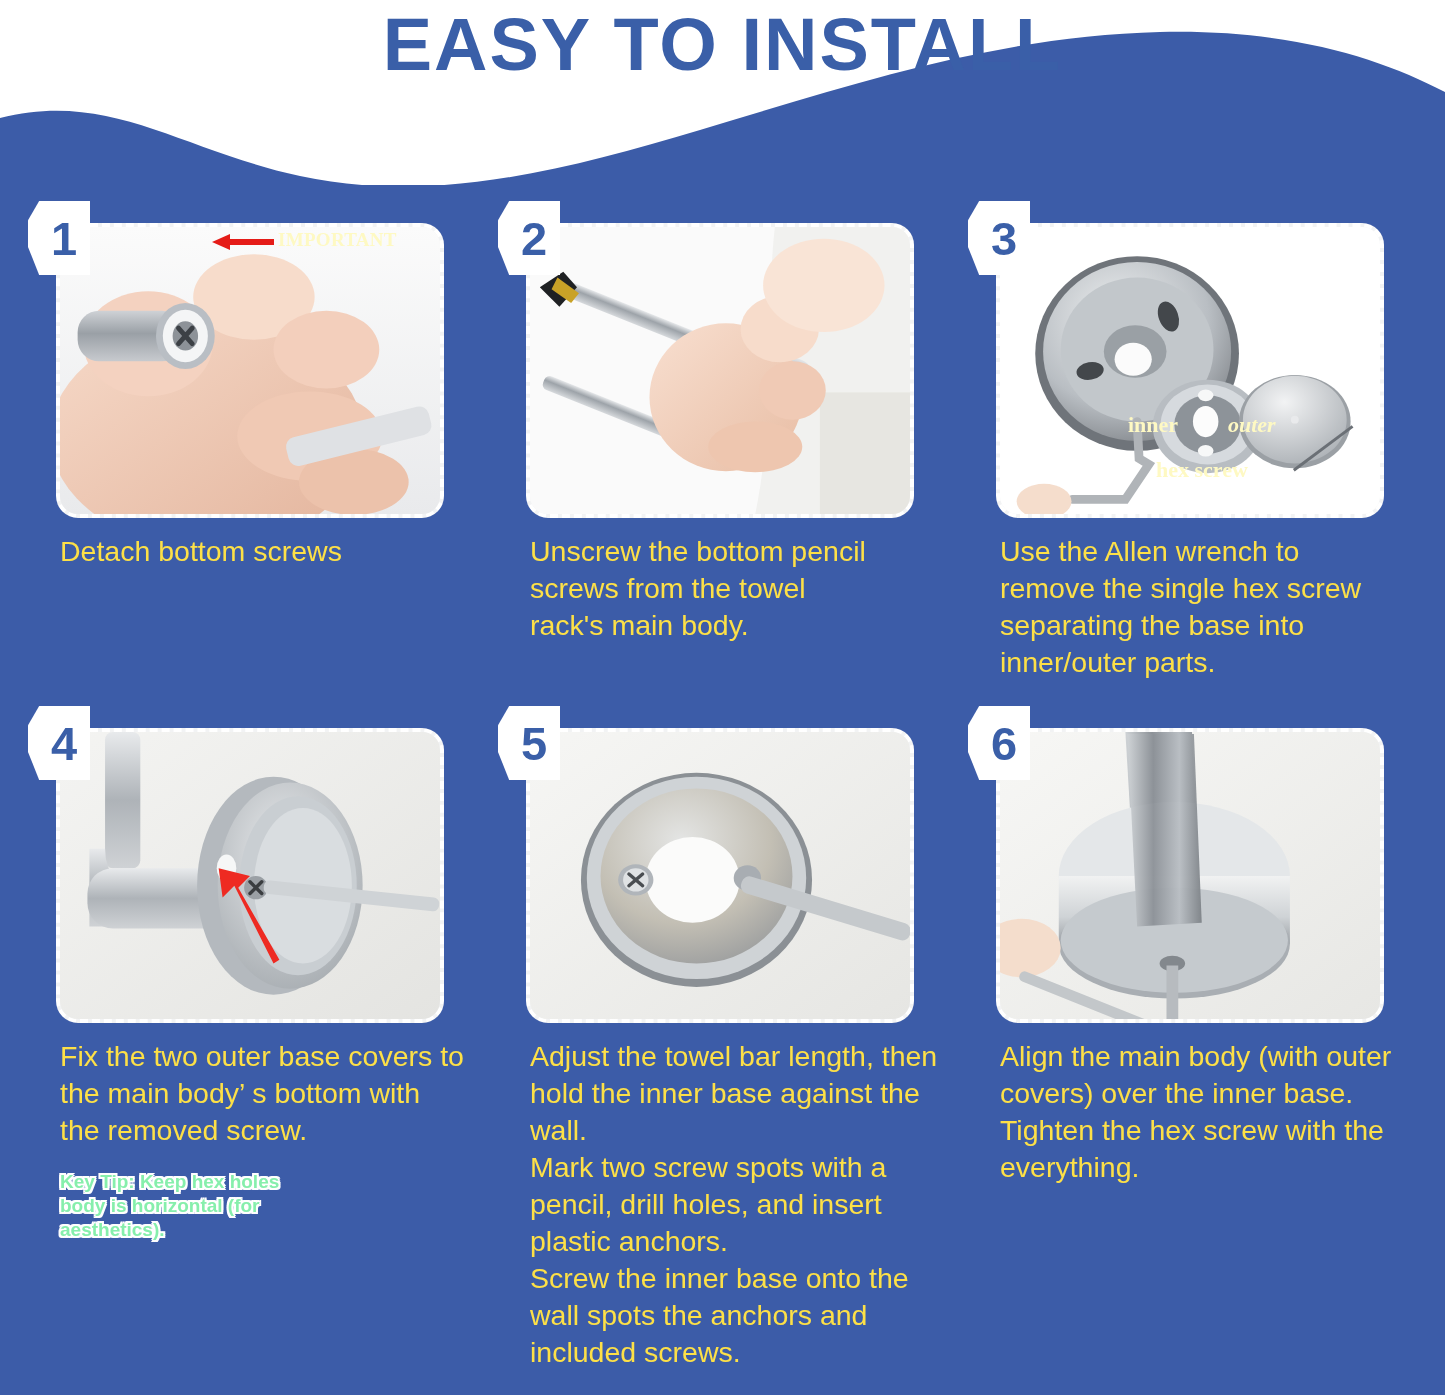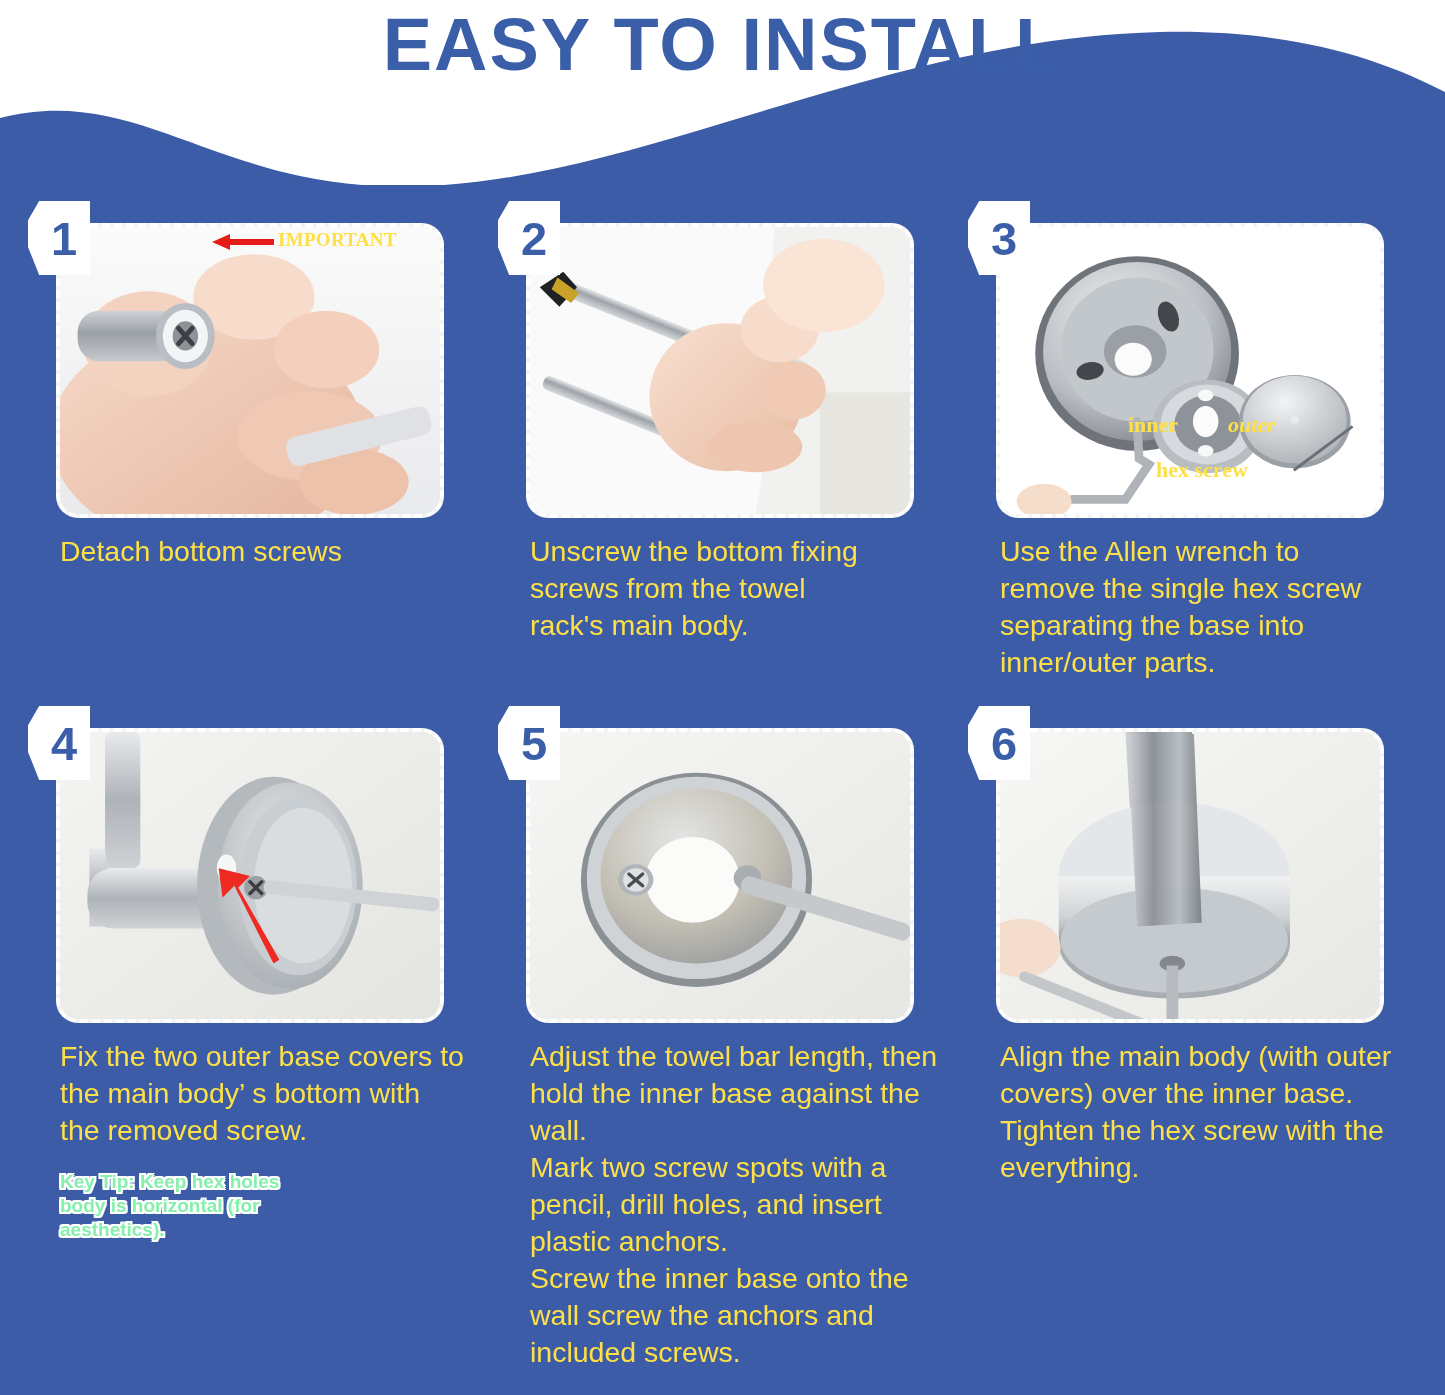--- a/index.html
+++ b/index.html
@@ -91,21 +91,21 @@
     text-shadow:
       -2px -2px 0 #fff,  2px -2px 0 #fff,
       -2px  2px 0 #fff,  2px  2px 0 #fff,
       -2px  0   0 #fff,  2px  0   0 #fff,
        0   -2px 0 #fff,  0    2px 0 #fff;
   }
 
   
   .anno{
     position:absolute;
-    color:#fde047;
+    color:#fef9c3;
     font-family:"Liberation Serif", serif;
     font-weight:bold;
     white-space:nowrap;
     z-index:4;
   }
   .anno-important{left:192px;top:44px;font-size:19px;letter-spacing:.3px;}
   .anno-inner{left:168px;top:227px;font-size:22px;}
   .anno-outer{left:268px;top:227px;font-size:22px;font-style:italic;}
   .anno-hexscrew{left:196px;top:272px;font-size:22px;}
 </style>
@@ -202,21 +202,21 @@
           <rect x="0" y="222" width="220" height="15" rx="6" fill="url(#rod2)"></rect>
         </g>
         <ellipse cx="200" cy="175" rx="78" ry="76" fill="url(#skin2)"></ellipse>
         <ellipse cx="255" cy="105" rx="40" ry="34" fill="#f7dccb"></ellipse>
         <ellipse cx="268" cy="168" rx="34" ry="30" fill="#f0cab5"></ellipse>
         <ellipse cx="230" cy="226" rx="48" ry="26" fill="#eec6af"></ellipse>
         <ellipse cx="300" cy="60" rx="62" ry="48" fill="#f9e4d6"></ellipse>
       </svg>
     </div>
     <div class="caption cap-r1">
-      <div class="cap-p">Unscrew the bottom fixing</div>
+      <div class="cap-p">Unscrew the bottom pencil</div>
       <div class="cap-p">screws from the towel</div>
       <div class="cap-p">rack's main body.</div>
     </div>
   </div>
 
   <div class="cell">
     <div class="badge">
       <div class="badge-shape"></div>
       <div class="badge-num">3</div>
     </div>
@@ -346,21 +346,21 @@
       </svg>
     </div>
     <div class="caption cap-r2">
       <div class="cap-p">Adjust the towel bar length, then</div>
       <div class="cap-p">hold the inner base against the</div>
       <div class="cap-p">wall.</div>
       <div class="cap-p">Mark two screw spots with a</div>
       <div class="cap-p">pencil, drill holes, and insert</div>
       <div class="cap-p">plastic anchors.</div>
       <div class="cap-p">Screw the inner base onto the</div>
-      <div class="cap-p">wall screw the anchors and</div>
+      <div class="cap-p">wall spots the anchors and</div>
       <div class="cap-p">included screws.</div>
     </div>
   </div>
 
   <div class="cell">
     <div class="badge">
       <div class="badge-shape"></div>
       <div class="badge-num">6</div>
     </div>
     <div class="photo">

